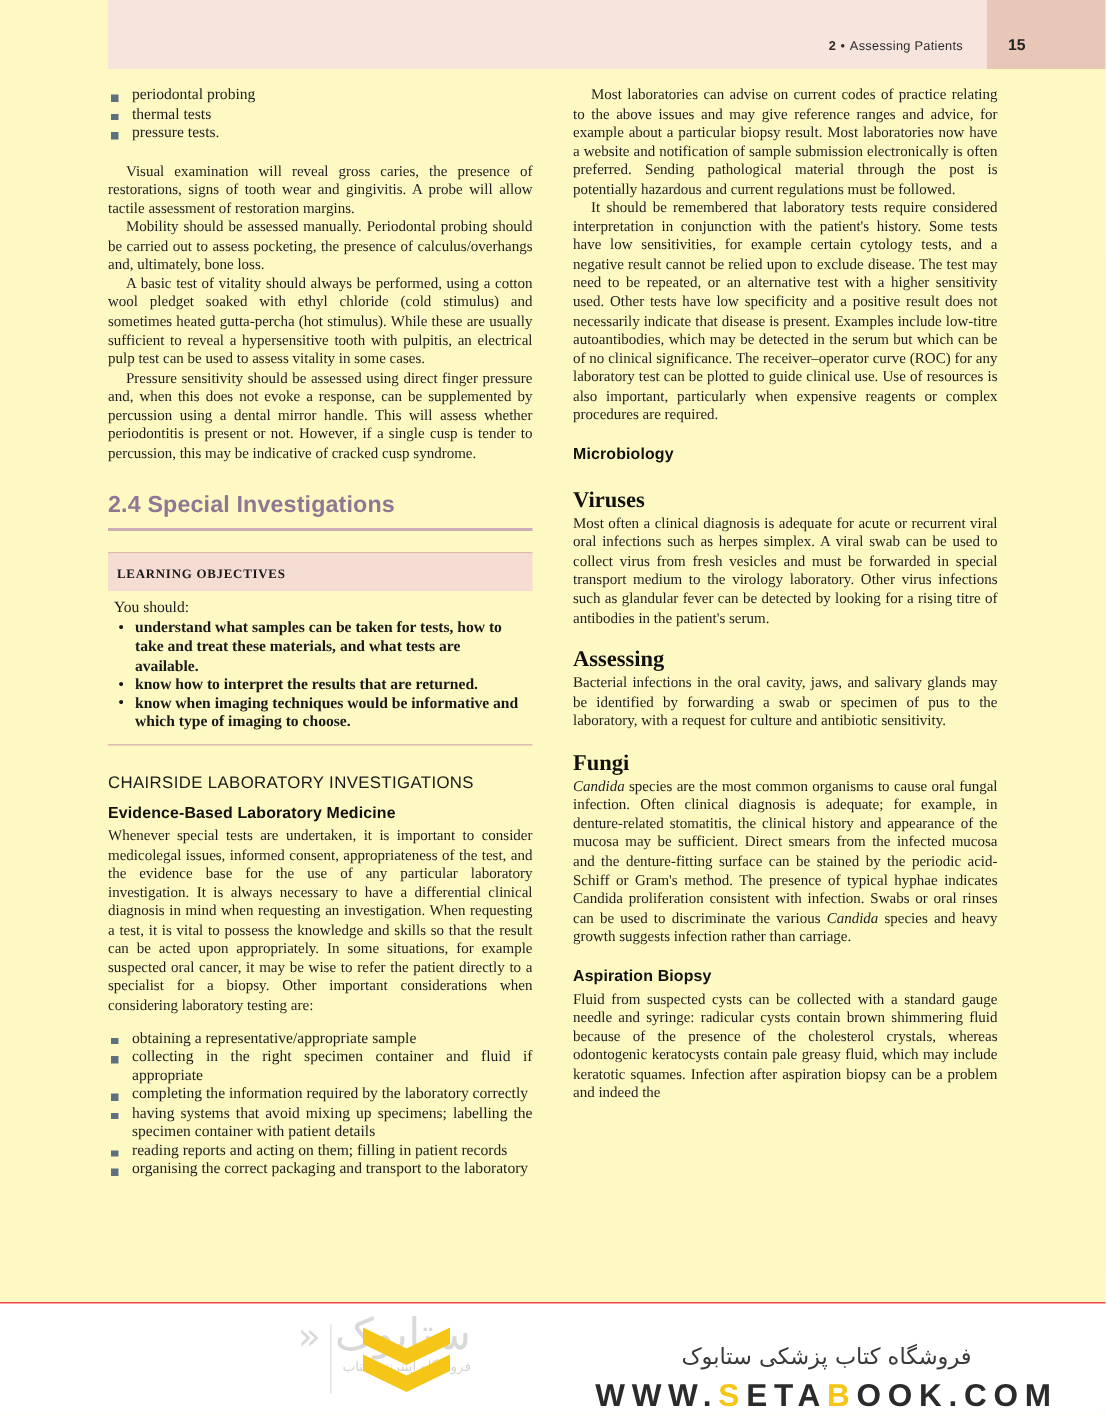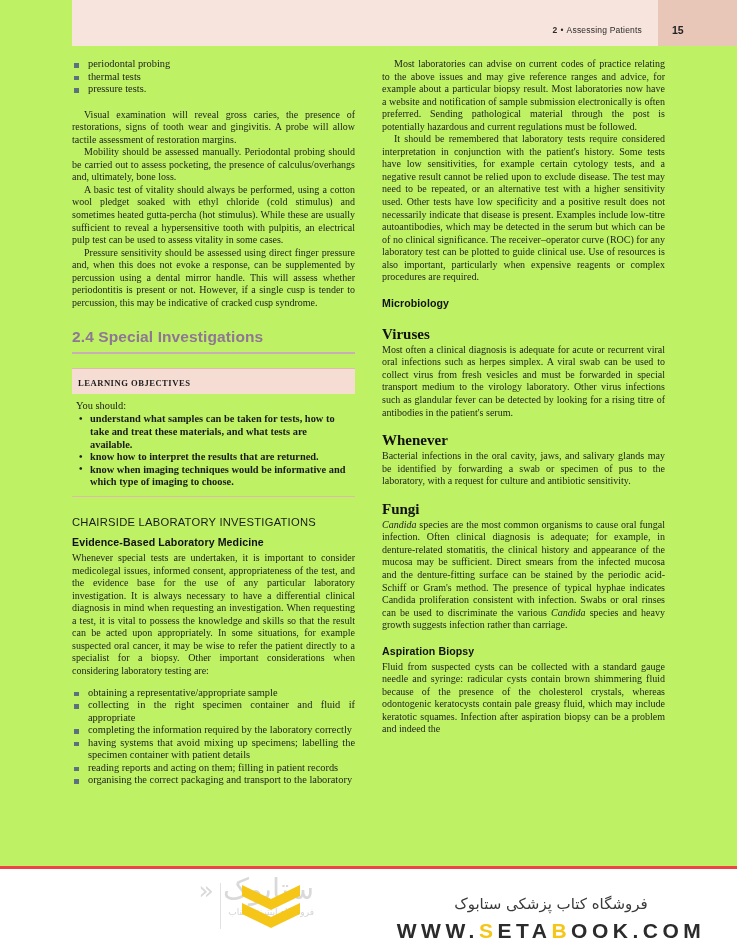--- a/index.html
+++ b/index.html
@@ -13,21 +13,21 @@
     position: relative;
     overflow: hidden;
     font-family: "Liberation Serif", serif;
     color: #1a1a1a;
   }
 
   
   #page {
     position: absolute;
     inset: 0;
-    background: #bef264;
+    background: #fef9c3;
   }
 
   
   .header-band {
     position: absolute;
     top: 0;
     left: 72px;
     width: 586px;
     height: 46px;
     background: #f7e4dc;
@@ -201,21 +201,21 @@
   .it { font-style: italic; }
 
   
   .footer {
     position: absolute;
     left: 0;
     bottom: 0;
     width: 737px;
     height: 74px;
     background: #ffffff;
-    border-top: 3px solid #ef4444;
+    border-top: 1px solid #ef4444;
   }
   .brand-left {
     position: absolute;
     left: 64px;
     top: 6px;
     width: 250px;
     height: 62px;
   }
   .brand-right {
     position: absolute;
@@ -341,21 +341,21 @@
 
     <h4 class="b-head">Microbiology</h4>
 
     <div class="gap-md"></div>
 
     <h5 class="c-head">Viruses</h5>
     <p class="body noindent">Most often a clinical diagnosis is adequate for acute or recurrent viral oral infections such as herpes simplex. A viral swab can be used to collect virus from fresh vesicles and must be forwarded in special transport medium to the virology laboratory. Other virus infections such as glandular fever can be detected by looking for a rising titre of antibodies in the patient's serum.</p>
 
     <div class="gap-md"></div>
 
-    <h5 class="c-head">Whenever</h5>
+    <h5 class="c-head">Assessing</h5>
     <p class="body noindent">Bacterial infections in the oral cavity, jaws, and salivary glands may be identified by forwarding a swab or specimen of pus to the laboratory, with a request for culture and antibiotic sensitivity.</p>
 
     <div class="gap-md"></div>
 
     <h5 class="c-head">Fungi</h5>
     <p class="body noindent"><span class="it">Candida</span><span> species are the most common organisms to cause oral fungal infection. Often clinical diagnosis is adequate; for example, in denture-related stomatitis, the clinical history and appearance of the mucosa may be sufficient. Direct smears from the infected mucosa and the denture-fitting surface can be stained by the periodic acid-Schiff or Gram's method. The presence of typical hyphae indicates Candida proliferation consistent with infection. Swabs or oral rinses can be used to discriminate the various </span><span class="it">Candida</span><span> species and heavy growth suggests infection rather than carriage.</span></p>
 
     <div class="gap-md"></div>
 
     <h4 class="b-head">Aspiration Biopsy</h4>

